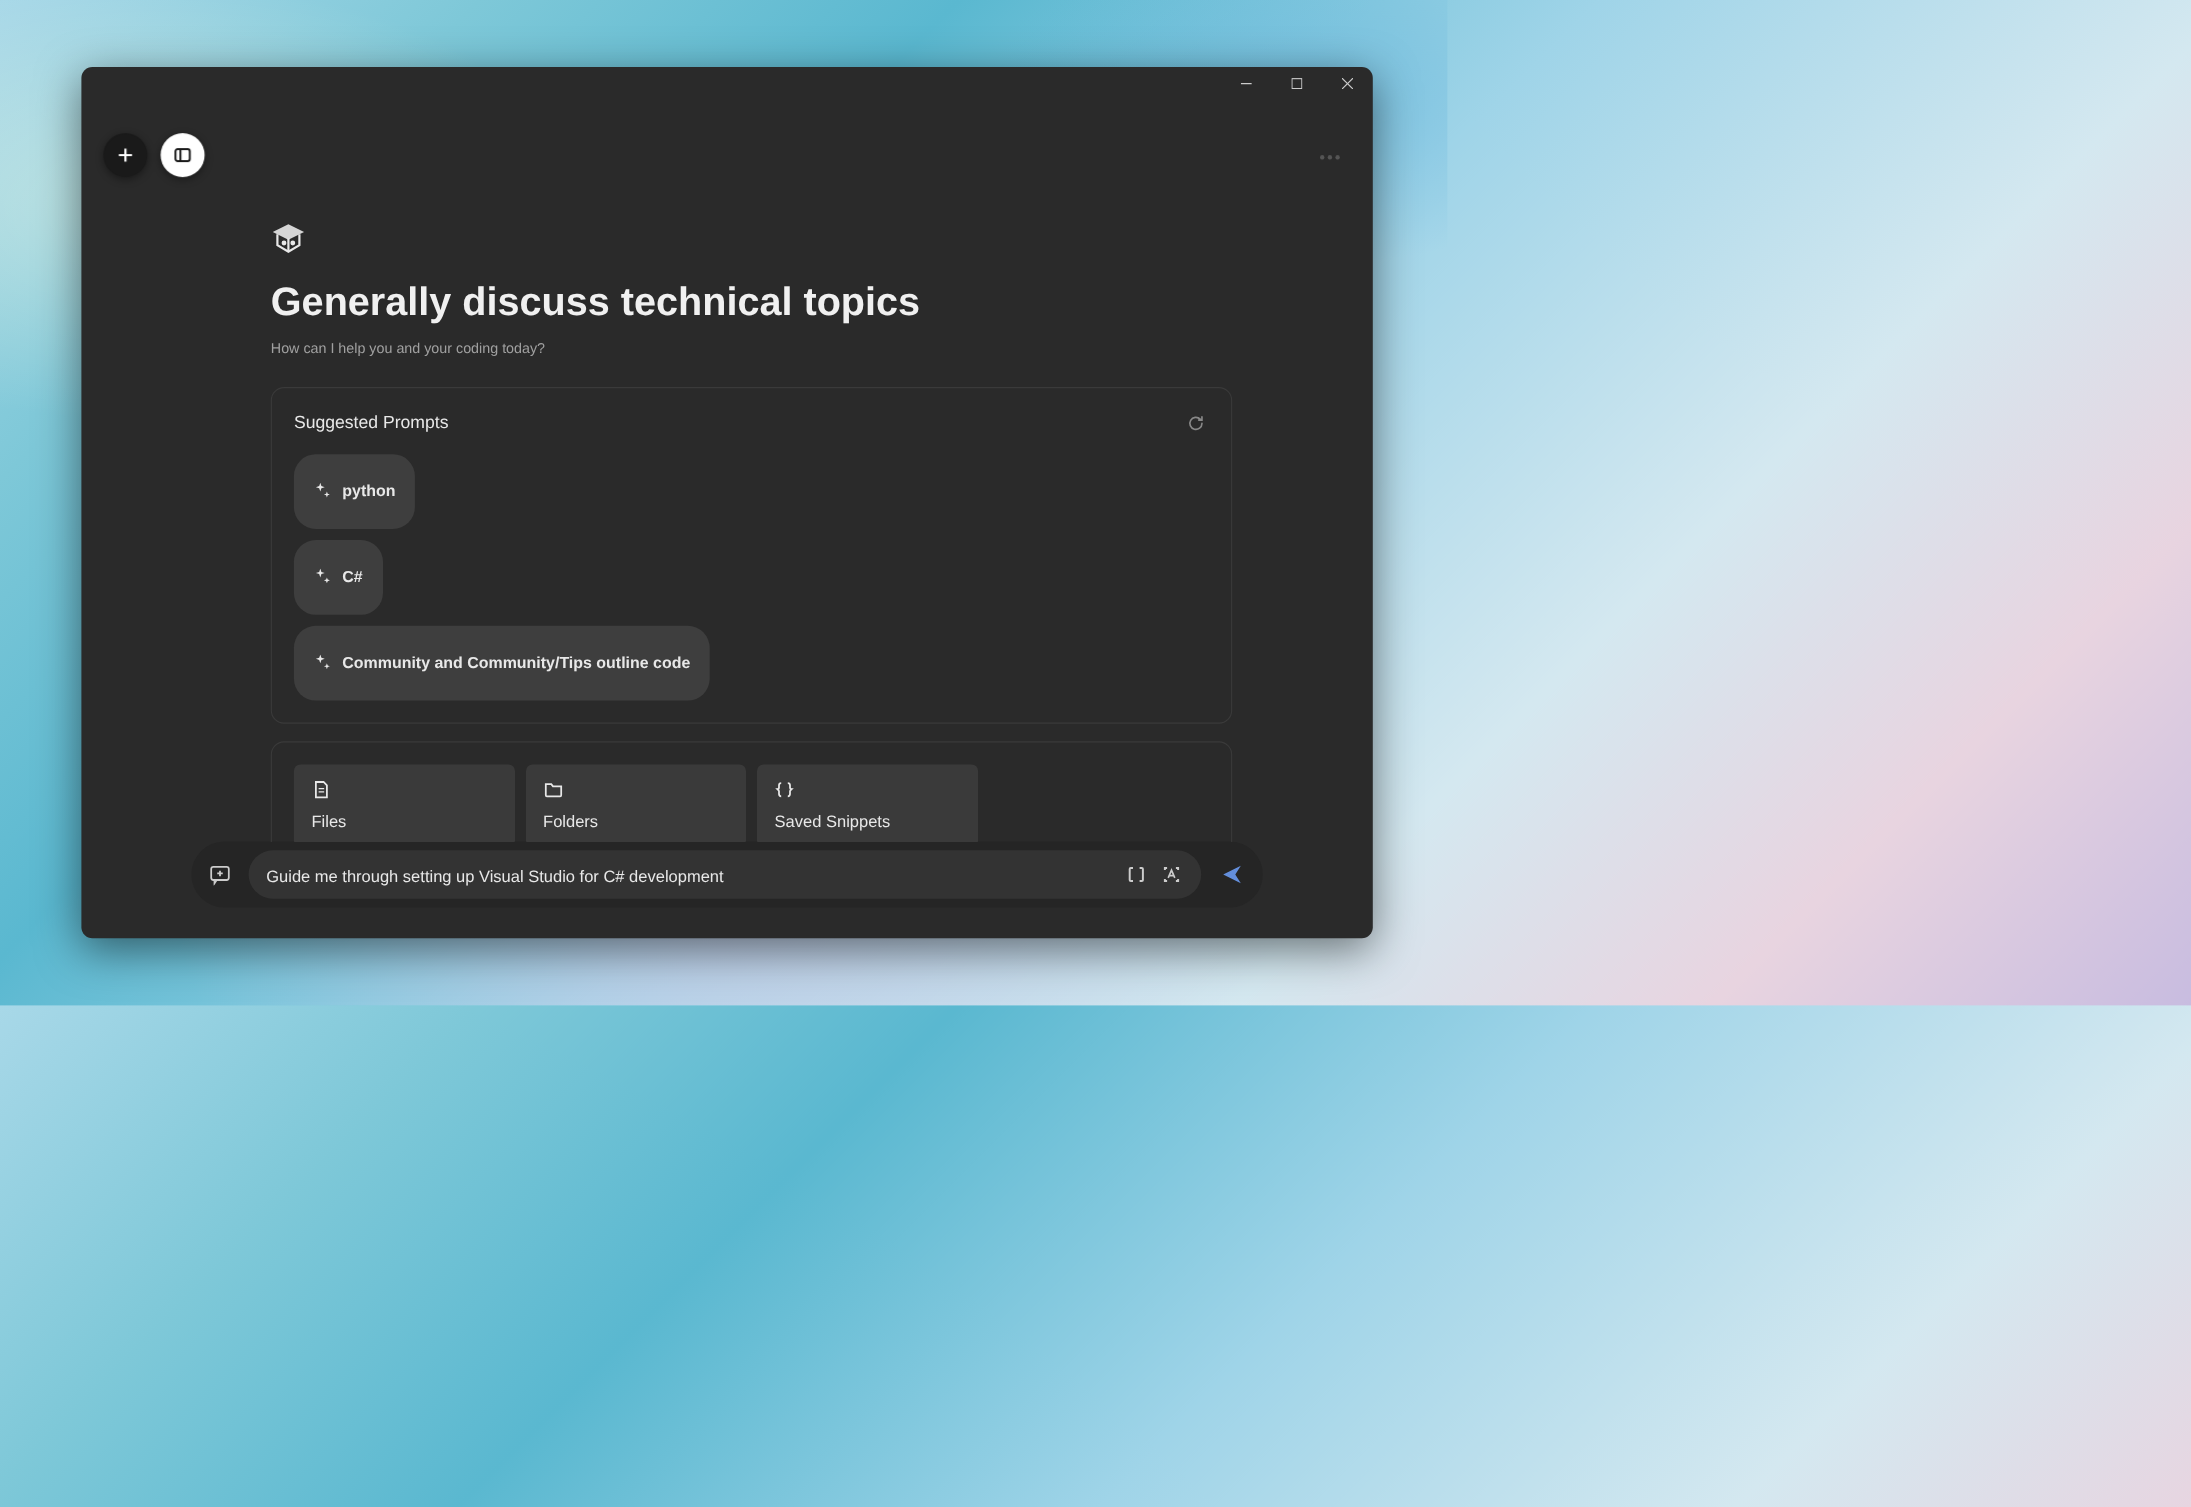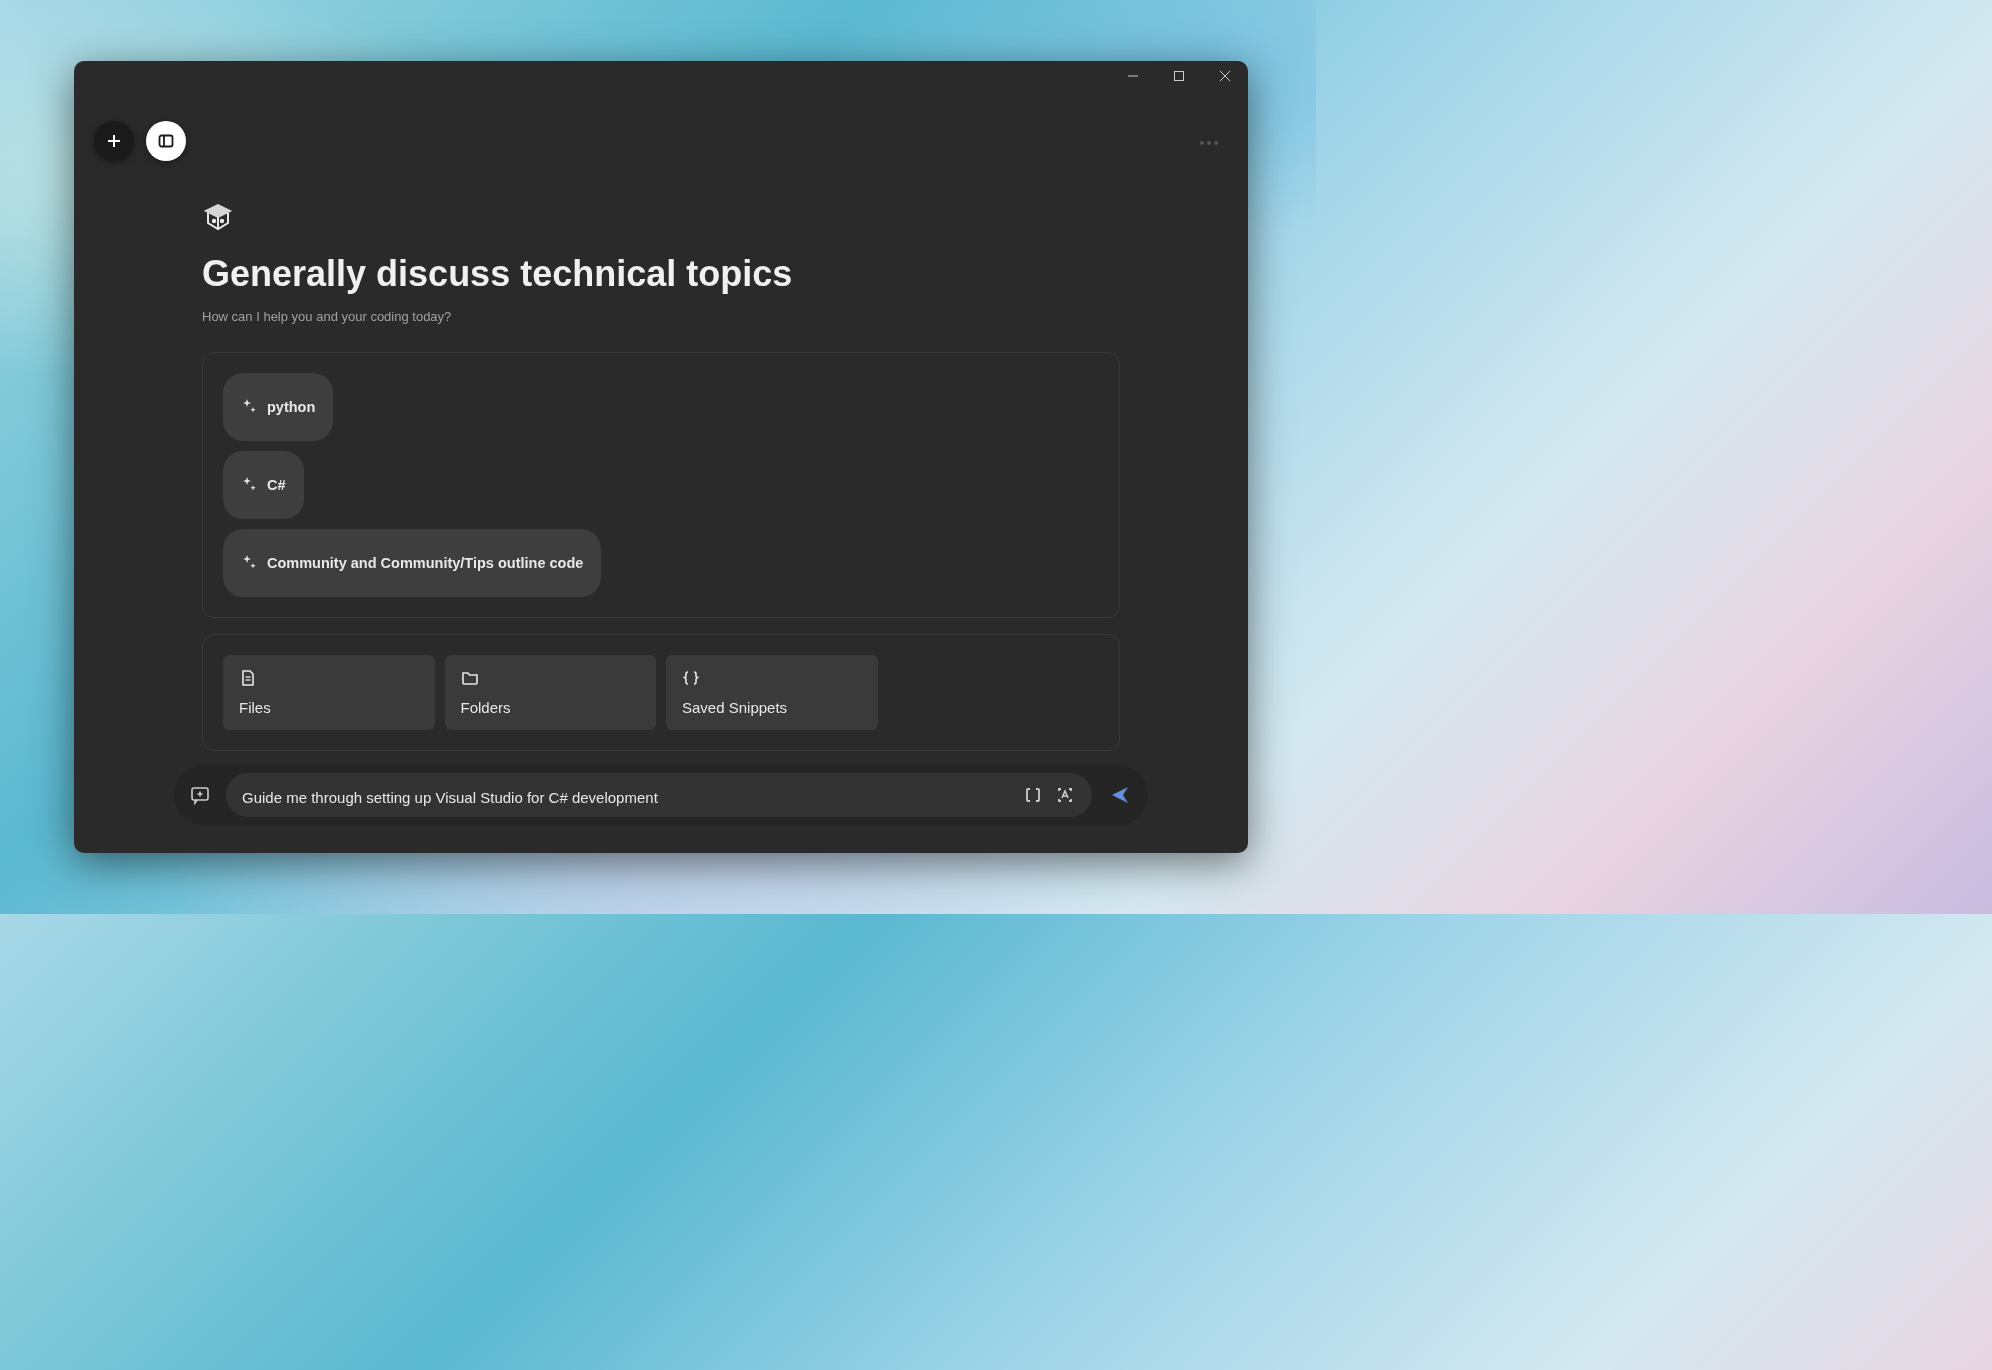--- a/index.html
+++ b/index.html
@@ -76,20 +76,21 @@
       box-shadow: 0 2px 8px rgba(0,0,0,0.4);
     }
     .circle-btn.dark { background: #1a1a1a; color: #fff; }
     .circle-btn.light { background: #fff; color: #1a1a1a; }
     
     .main-content {
       flex: 1;
       padding: 110px 128px 0 128px;
       overflow-y: auto;
       color: #e8e8e8;
+      margin-left: 44px;
     }
     
     .app-logo {
       width: 32px;
       height: 32px;
       margin-bottom: 20px;
       display: flex;
       align-items: center;
       justify-content: center;
       color: #e8e8e8;
@@ -331,20 +332,28 @@
         <line x1="16" y1="16" x2="16" y2="28"></line>
         <circle cx="12" cy="20" r="1.2" fill="currentColor"></circle>
         <circle cx="20" cy="20" r="1.2" fill="currentColor"></circle>
       </svg>
     </div>
 
     <h1 class="page-title">Generally discuss technical topics</h1>
     <p class="page-subtitle">How can I help you and your coding today?</p>
 
     <div class="section-card">
+      <div class="section-header">
+        <div class="section-title">Suggested Prompts</div>
+        <div class="refresh-btn">
+          <svg width="16" height="16" viewBox="0 0 16 16">
+              <path d="M13.5 8a5.5 5.5 0 1 1-1.6-3.9M13.5 2v3h-3" fill="none" stroke="currentColor" stroke-width="1.5" stroke-linecap="round"></path>
+            </svg>
+        </div>
+      </div>
       <div class="prompt-chips">
         <div class="prompt-chip">
           <span class="sparkle-icon">
             <svg width="16" height="16" viewBox="0 0 16 16" fill="currentColor">
                 <path d="M6 0l1 3 3 1-3 1-1 3-1-3-3-1 3-1z M12 8l.7 2 2 .7-2 .7-.7 2-.7-2-2-.7 2-.7z"></path>
               </svg>
           </span>
           <span>python</span>
         </div>
         <div class="prompt-chip">

